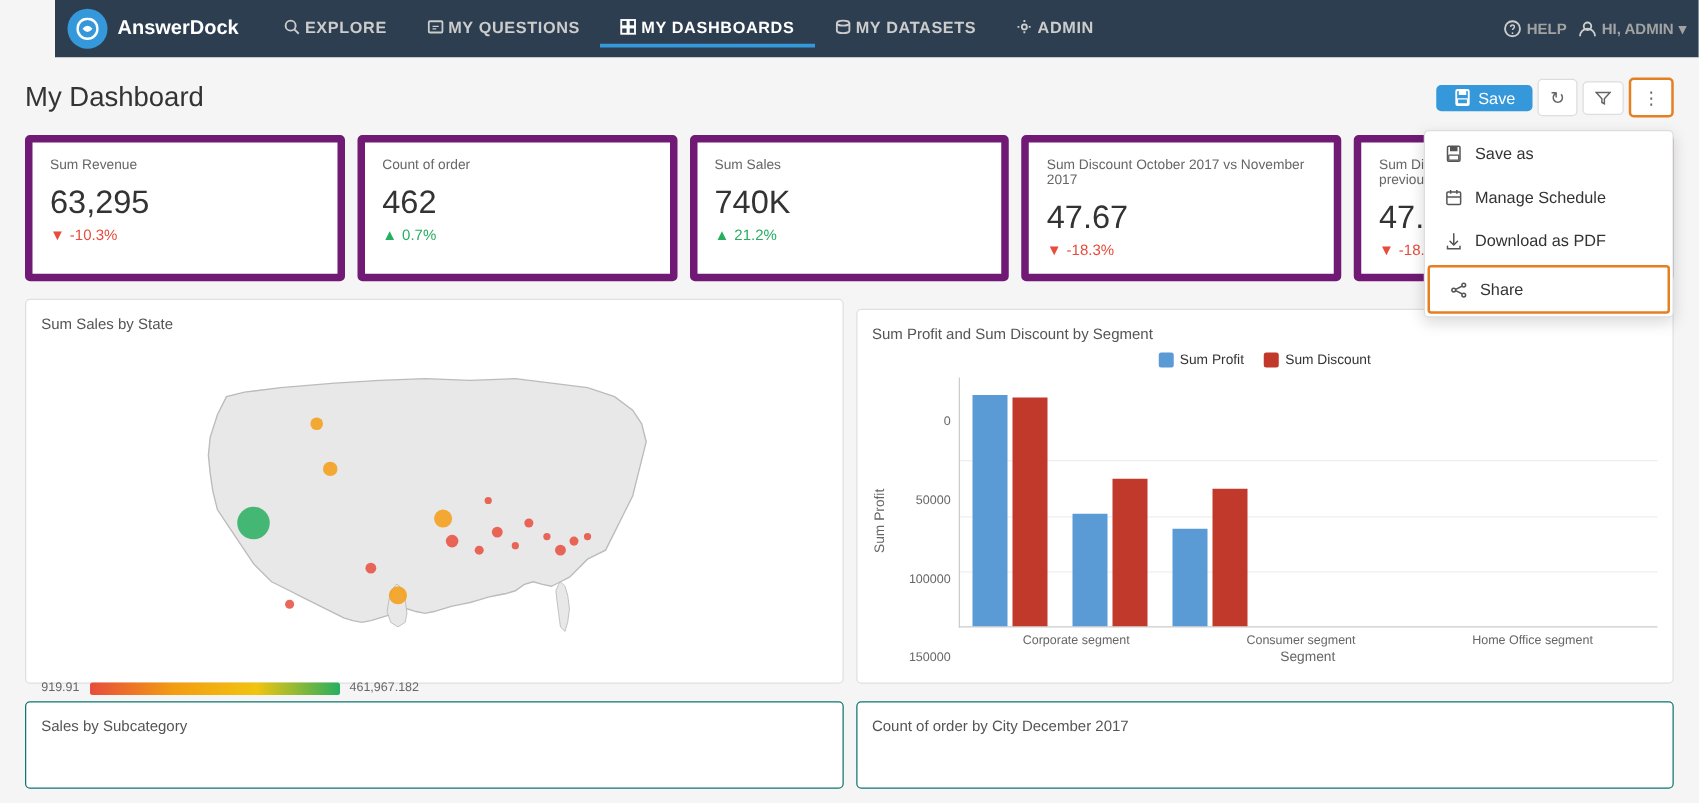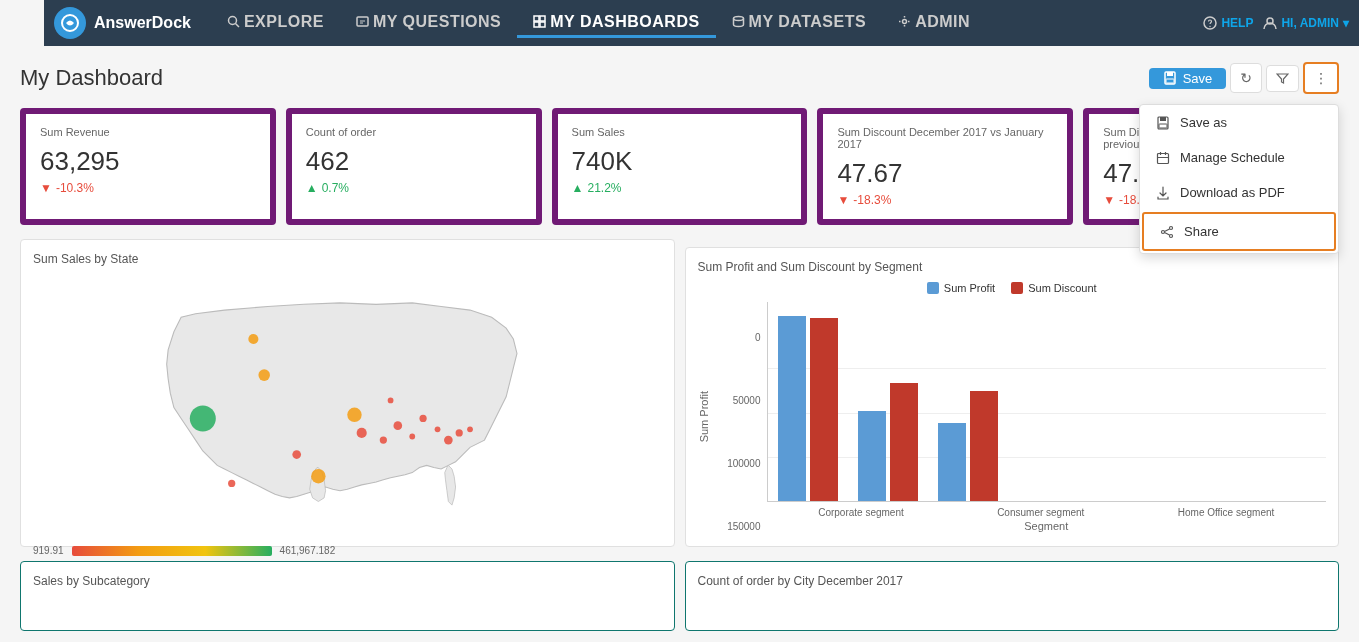--- a/index.html
+++ b/index.html
@@ -27,39 +27,39 @@
       display: flex; align-items: center; justify-content: center;
       font-size: 16px; color: #fff;
     }
     .topnav-items {
       display: flex; align-items: center; flex: 1; gap: 0;
     }
     .topnav-item {
       padding: 0 16px;
       height: 30px;
       display: flex; align-items: center;
-      font-size: 16px; font-weight: 600;
+      font-size: 13px; font-weight: 600;
       letter-spacing: 0.5px;
       color: #ccc;
       cursor: pointer;
       border-bottom: 3px solid transparent;
       text-transform: uppercase;
       justify-content: center;
     }
     .topnav-item.active {
       color: #fff;
       border-bottom: 3px solid #3498db;
     }
     .topnav-item svg { margin-right: 5px; }
     .topnav-right {
       display: flex; align-items: center; gap: 10px;
     }
     .topnav-right-item {
       display: flex; align-items: center; gap: 4px;
-      color: #0ea5e9; cursor: pointer; font-size: 12px; font-weight: 600;
+      color: #a3a3a3; cursor: pointer; font-size: 12px; font-weight: 600;
       text-transform: uppercase;
     }
 
     
     .page { padding: 16px 20px; background: #f5f5f5; min-height: calc(642px - 46px); }
 
     
     .page-header {
       display: flex; align-items: center; justify-content: space-between;
       margin-bottom: 14px;
@@ -352,21 +352,21 @@
     </div>
     <div class="kpi-card">
       <div class="kpi-label">Sum Sales</div>
       <div class="kpi-value">740K</div>
       <div class="kpi-change positive">
         <span style="color:#27ae60;">▲</span>
         <span>21.2%</span>
       </div>
     </div>
     <div class="kpi-card">
-      <div class="kpi-label">Sum Discount December 2017 vs January 2017</div>
+      <div class="kpi-label">Sum Discount October 2017 vs November 2017</div>
       <div class="kpi-value">47.67</div>
       <div class="kpi-change negative">
         <span style="color:#e74c3c;">▼</span>
         <span>-18.3%</span>
       </div>
     </div>
     <div class="kpi-card">
       <div class="kpi-label">Sum Discount December 2017 compared to previous</div>
       <div class="kpi-value">47.67</div>
       <div class="kpi-change negative">

